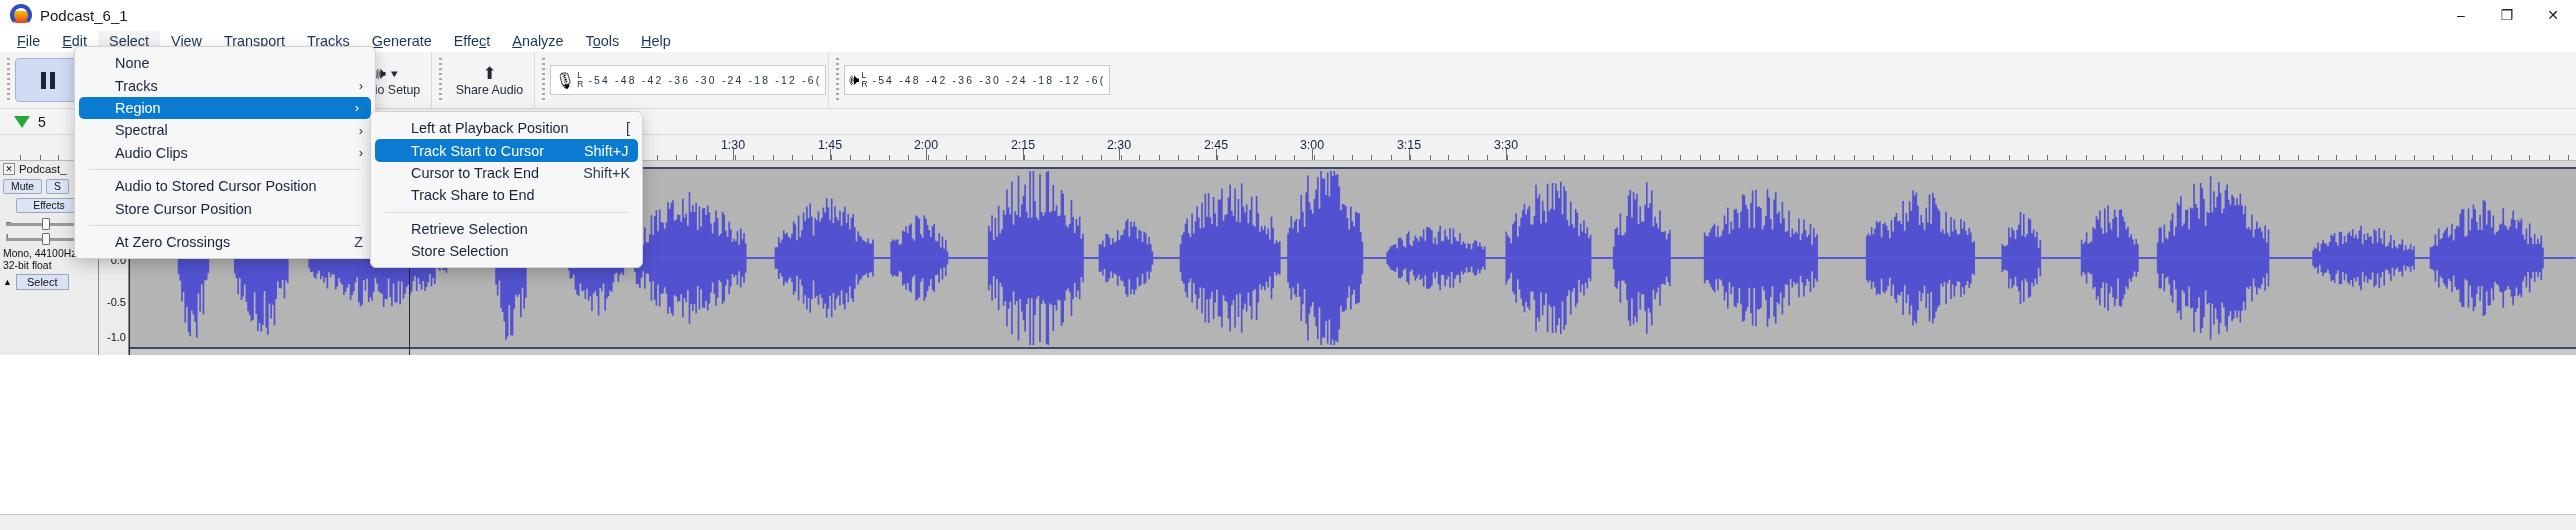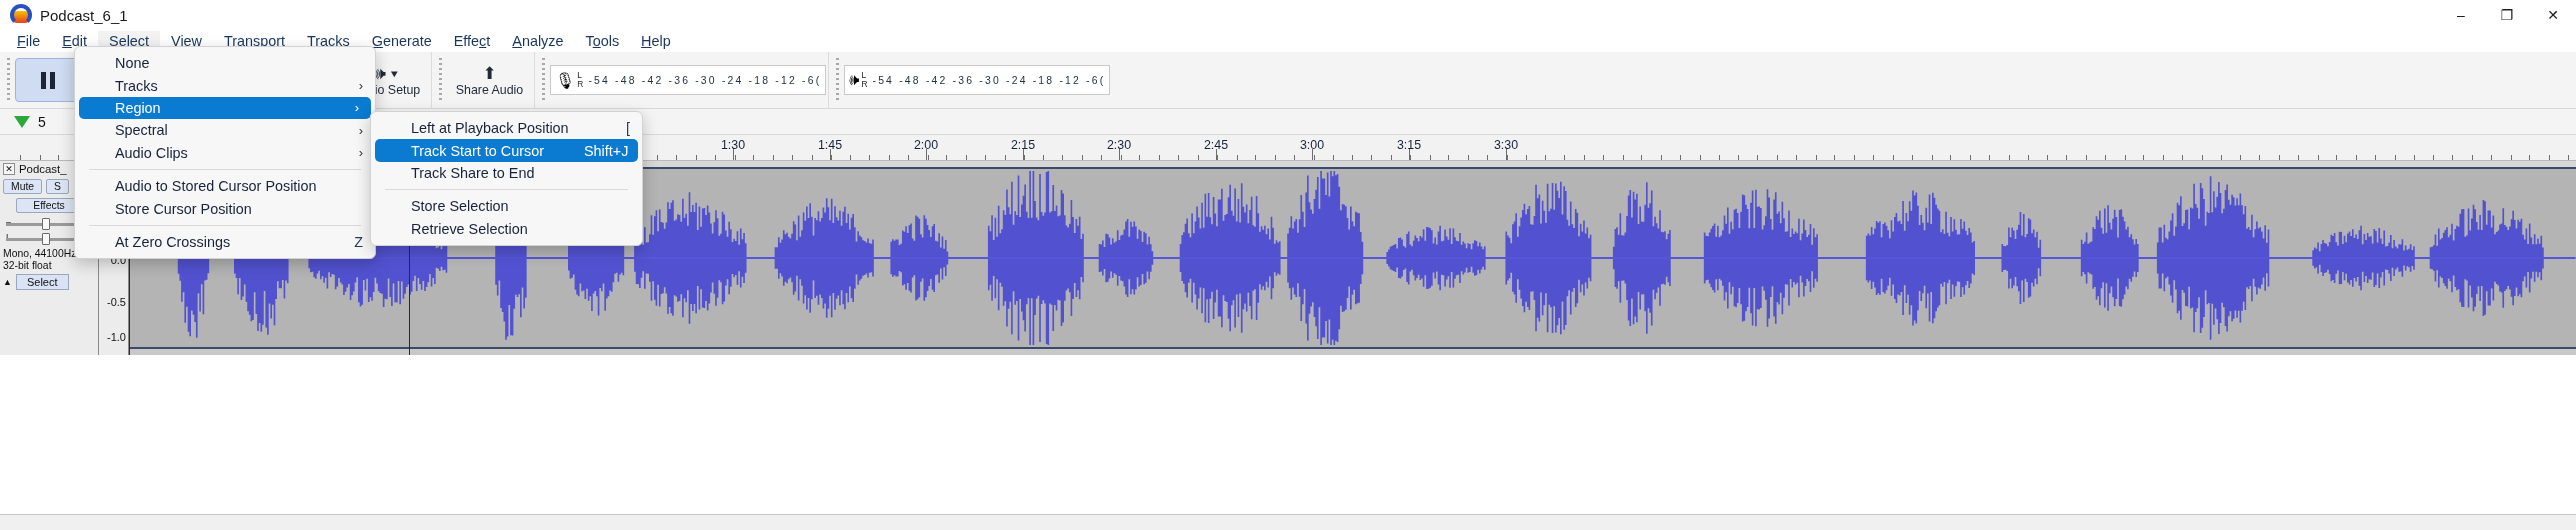--- a/index.html
+++ b/index.html
@@ -479,23 +479,27 @@
 <div class="dropdown" id="regionmenu" style="left:370px; top:111px; width:273px;">
     <div class="mi">
       <span>Left at Playback Position</span>
       <span class="accel">[</span>
     </div>
     <div class="mi hl">
       <span>Track Start to Cursor</span>
       <span class="accel">Shift+J</span>
     </div>
     <div class="mi">
+      <span>Cursor to Track End</span>
+      <span class="accel">Shift+K</span>
+    </div>
+    <div class="mi">
       <span>Track Share to End</span>
     </div>
     <div class="msep"></div>
     <div class="mi">
+      <span>Retrieve Selection</span>
+    </div>
+    <div class="mi">
       <span>Store Selection</span>
     </div>
-    <div class="mi">
-      <span>Retrieve Selection</span>
-    </div>
   </div>
 
 
 </body></html>

